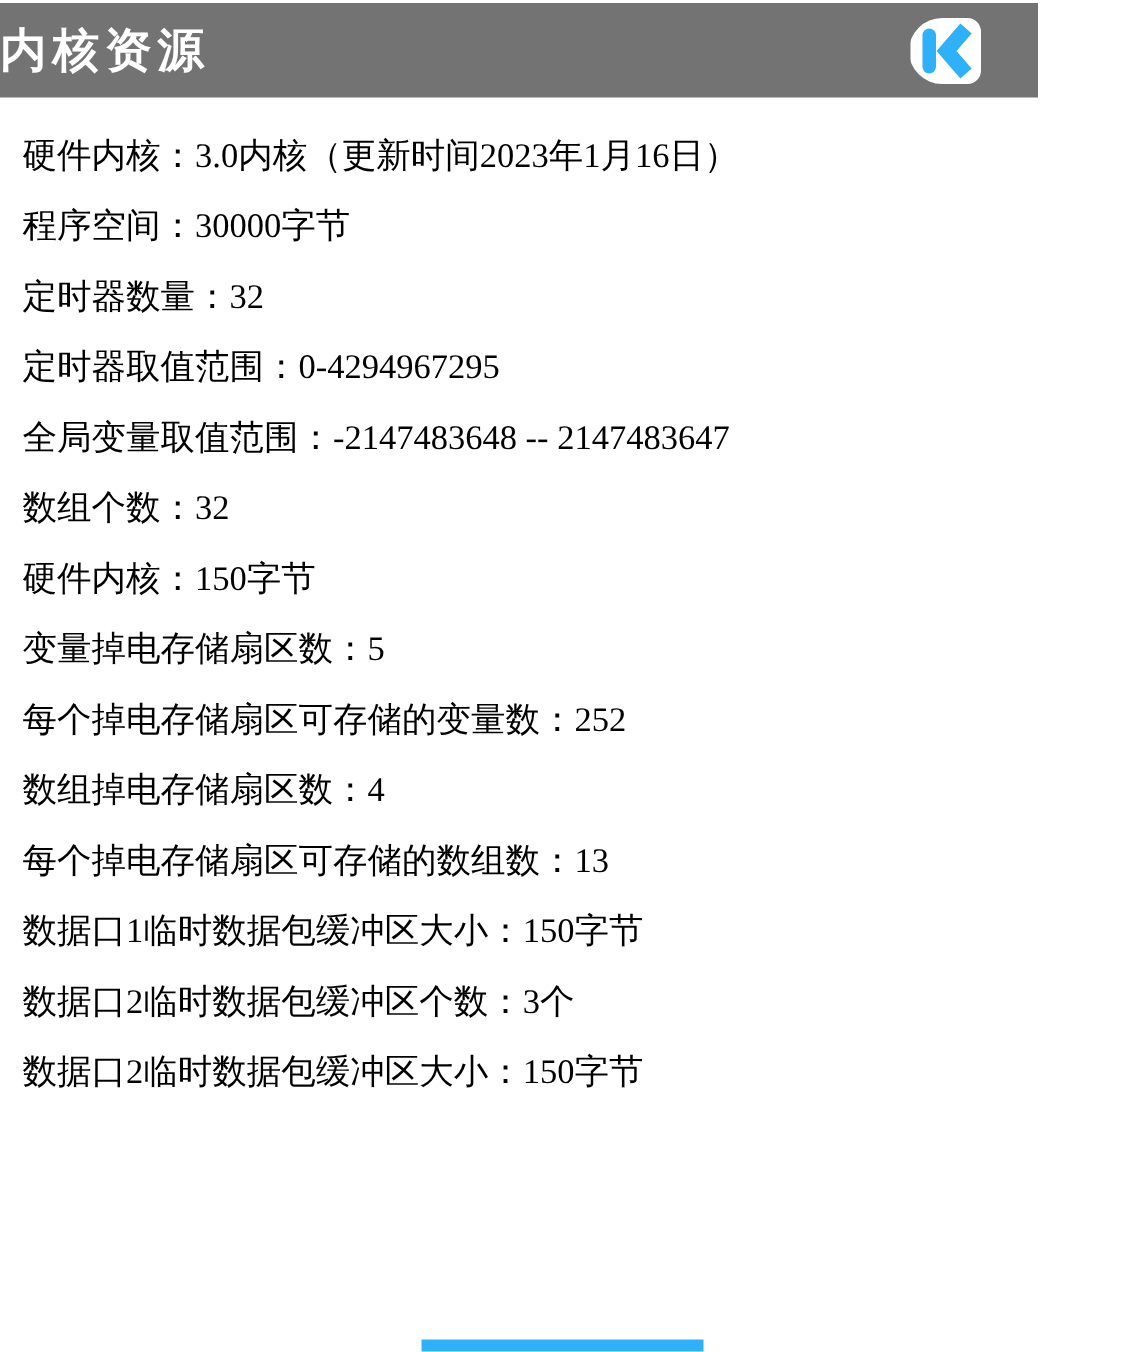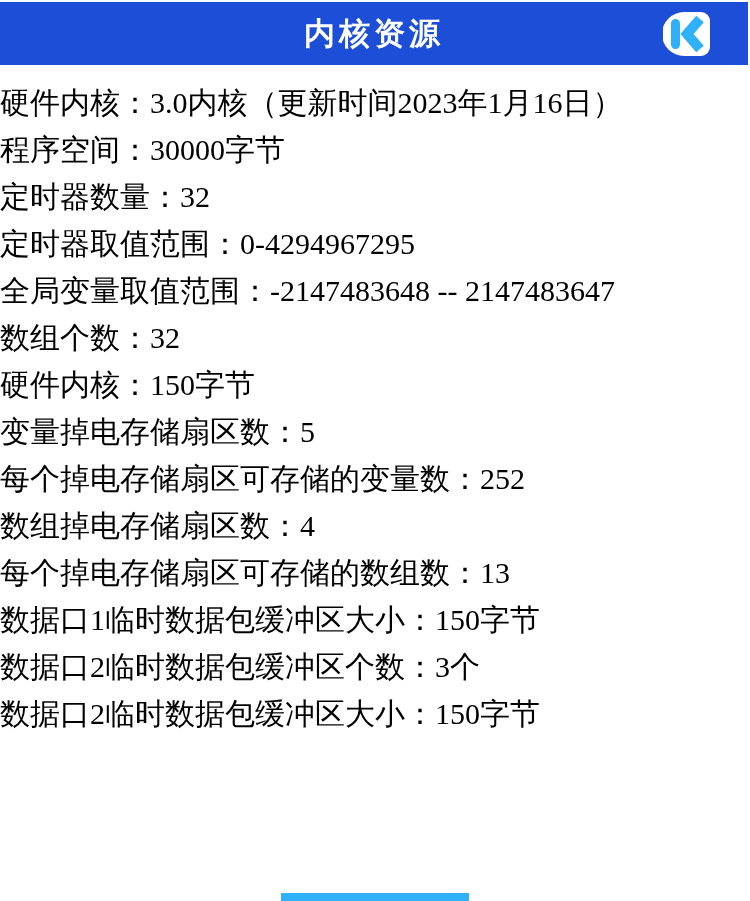--- a/index.html
+++ b/index.html
@@ -6,23 +6,23 @@
   body {
     width: 750px; height: 901px;
     background: #ffffff;
     font-family: "Liberation Serif", serif;
     position: relative;
     overflow: hidden;
   }
   .topbar {
     position: absolute;
     top: 2px; left: 0;
-    width: 748px; height: 63px;
-    background: #1d4ed8;
-    display: flex; align-items: center; justify-content: center;
+    width: 692px; height: 63px;
+    background: #737373;
+    display: flex; align-items: center; 
   }
   .topbar-title {
     color: #ffffff;
     font-size: 31px;
     font-weight: bold;
     letter-spacing: 4px;
     font-family: "Liberation Serif", serif;
   }
   .logo {
     position: absolute;
@@ -32,21 +32,22 @@
   .info-list {
     position: absolute;
     top: 65px; left: 0;
     width: 750px;
     padding-top: 15px;
   }
   .row {
     height: 47px;
     display: flex;
     align-items: center;
-    font-size: 30px;
+    padding-left: 15px;
+    font-size: 23px;
     font-weight: 500;
     color: #000000;
     font-family: "Liberation Serif", serif;
     white-space: nowrap;
   }
   .bottom-bar {
     position: absolute;
     bottom: 0; left: 50%;
     transform: translateX(-50%);
     width: 188px; height: 8px;

